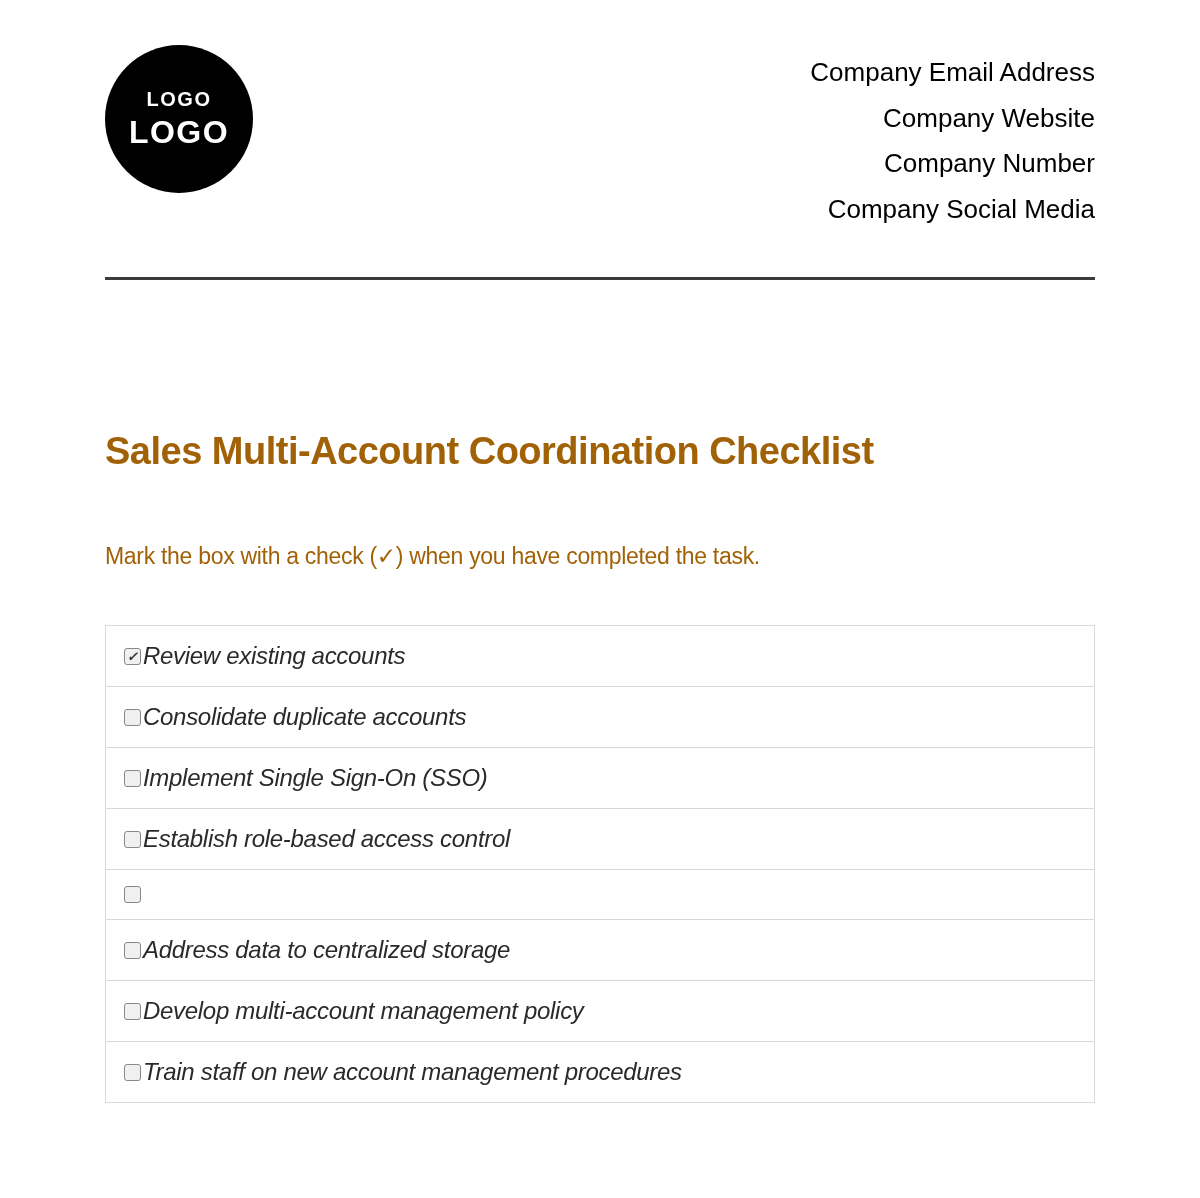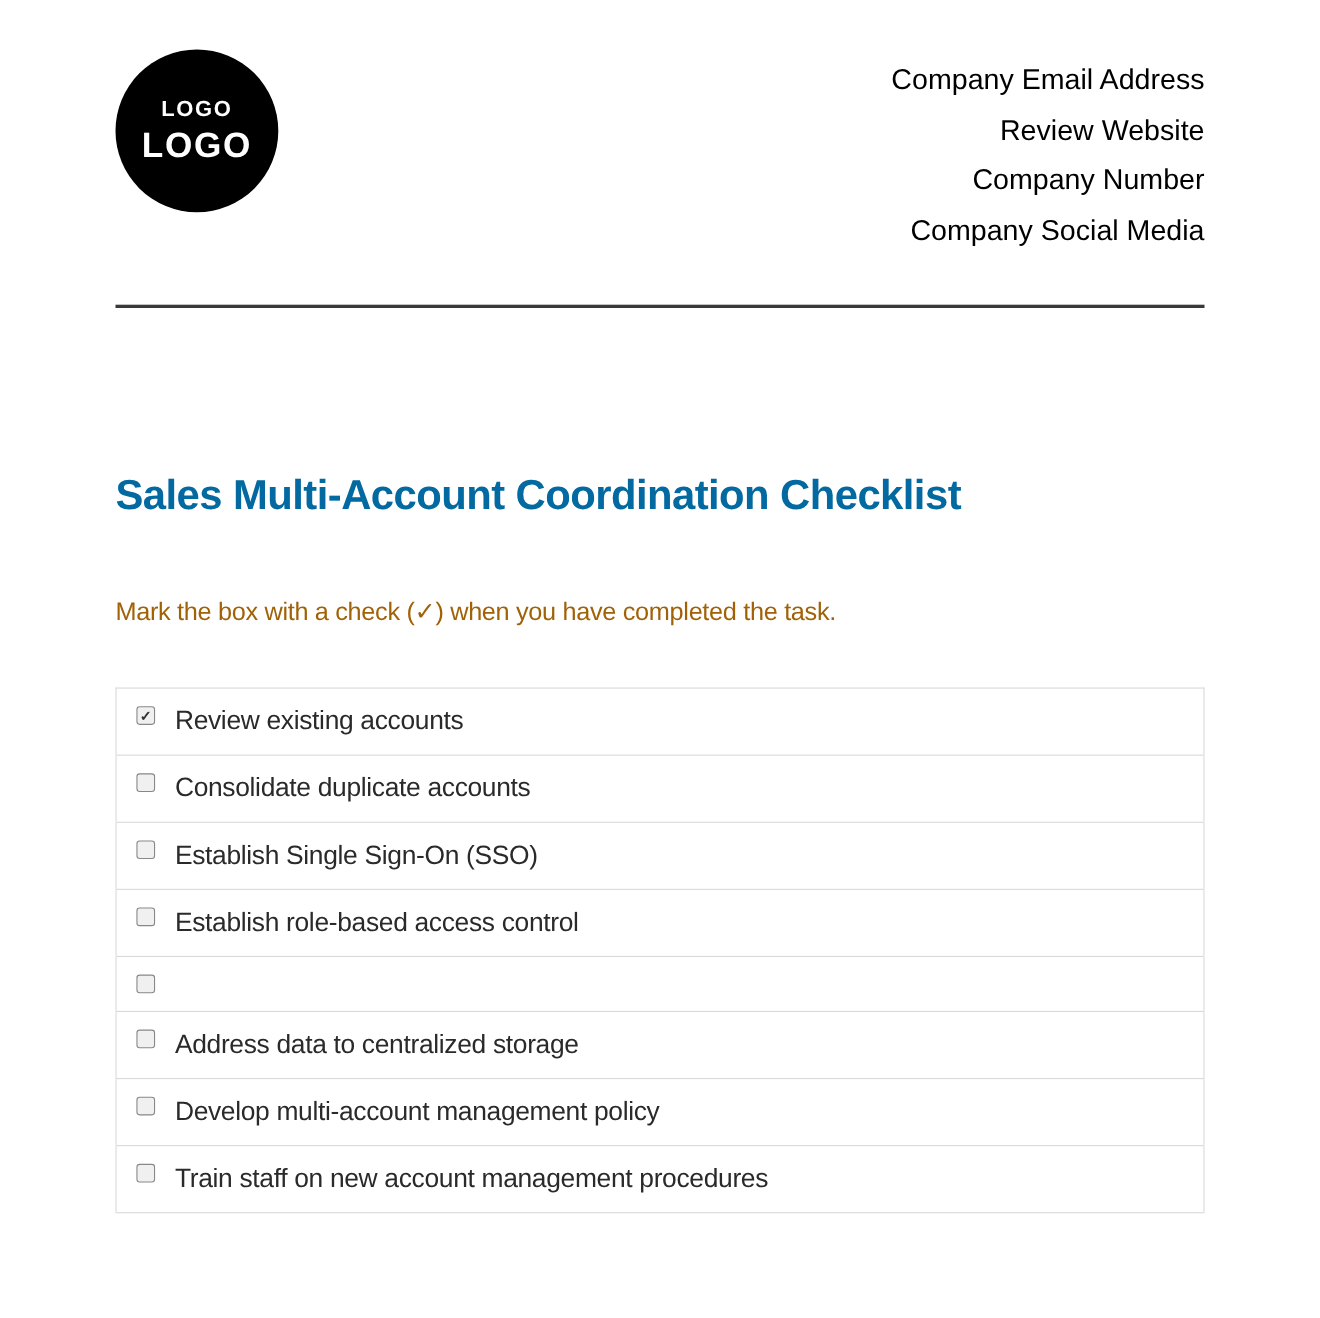--- a/index.html
+++ b/index.html
@@ -52,38 +52,39 @@
       border: none;
       border-top: 3px solid #3a3a3a;
       margin-top: 15px;
       margin-bottom: 150px;
     }
     .title {
       font-size: 38px;
       font-weight: 700;
       margin-bottom: 70px;
       letter-spacing: -0.5px;
-      color: #0369a1;
+      color: #a16207;
     }
     .instructions {
       font-size: 23px;
       color: #a16207;
       margin-bottom: 55px;
       letter-spacing: -0.3px;
     }
     .checklist {
       border: 1px solid #d9d9d9;
       border-bottom: none;
     }
     .checklist-item {
       display: flex;
-      align-items: flex-start;
+      align-items: center;
       padding: 16px 18px;
       border-bottom: 1px solid #d9d9d9;
-      gap: 18px;
+      gap: 2px;
+      font-style: italic;
     }
     .checkbox {
       width: 17px;
       height: 17px;
       border: 1.5px solid #888;
       border-radius: 3px;
       background: #f0f0f0;
       display: flex;
       align-items: center;
       justify-content: center;
@@ -106,21 +107,21 @@
 </head>
 <body>
 
 <div class="header">
   <div class="logo">
     <div class="logo-line1">LOGO</div>
     <div class="logo-line2">LOGO</div>
   </div>
   <div class="company-info">
     <div>Company Email Address</div>
-    <div>Review Website</div>
+    <div>Company Website</div>
     <div>Company Number</div>
     <div>Company Social Media</div>
   </div>
 </div>
 
 <hr class="divider">
 
 <h1 class="title">Sales Multi-Account Coordination Checklist</h1>
 
 <p class="instructions">Mark the box with a check (✓) when you have completed the task.</p>
@@ -129,21 +130,21 @@
   <div class="checklist-item">
     <span class="checkbox checked"></span>
     <span class="item-label">Review existing accounts</span>
   </div>
   <div class="checklist-item">
     <span class="checkbox"></span>
     <span class="item-label">Consolidate duplicate accounts</span>
   </div>
   <div class="checklist-item">
     <span class="checkbox"></span>
-    <span class="item-label">Establish Single Sign-On (SSO)</span>
+    <span class="item-label">Implement Single Sign-On (SSO)</span>
   </div>
   <div class="checklist-item">
     <span class="checkbox"></span>
     <span class="item-label">Establish role-based access control</span>
   </div>
   <div class="checklist-item">
     <span class="checkbox"></span>
   </div>
   <div class="checklist-item">
     <span class="checkbox"></span>

